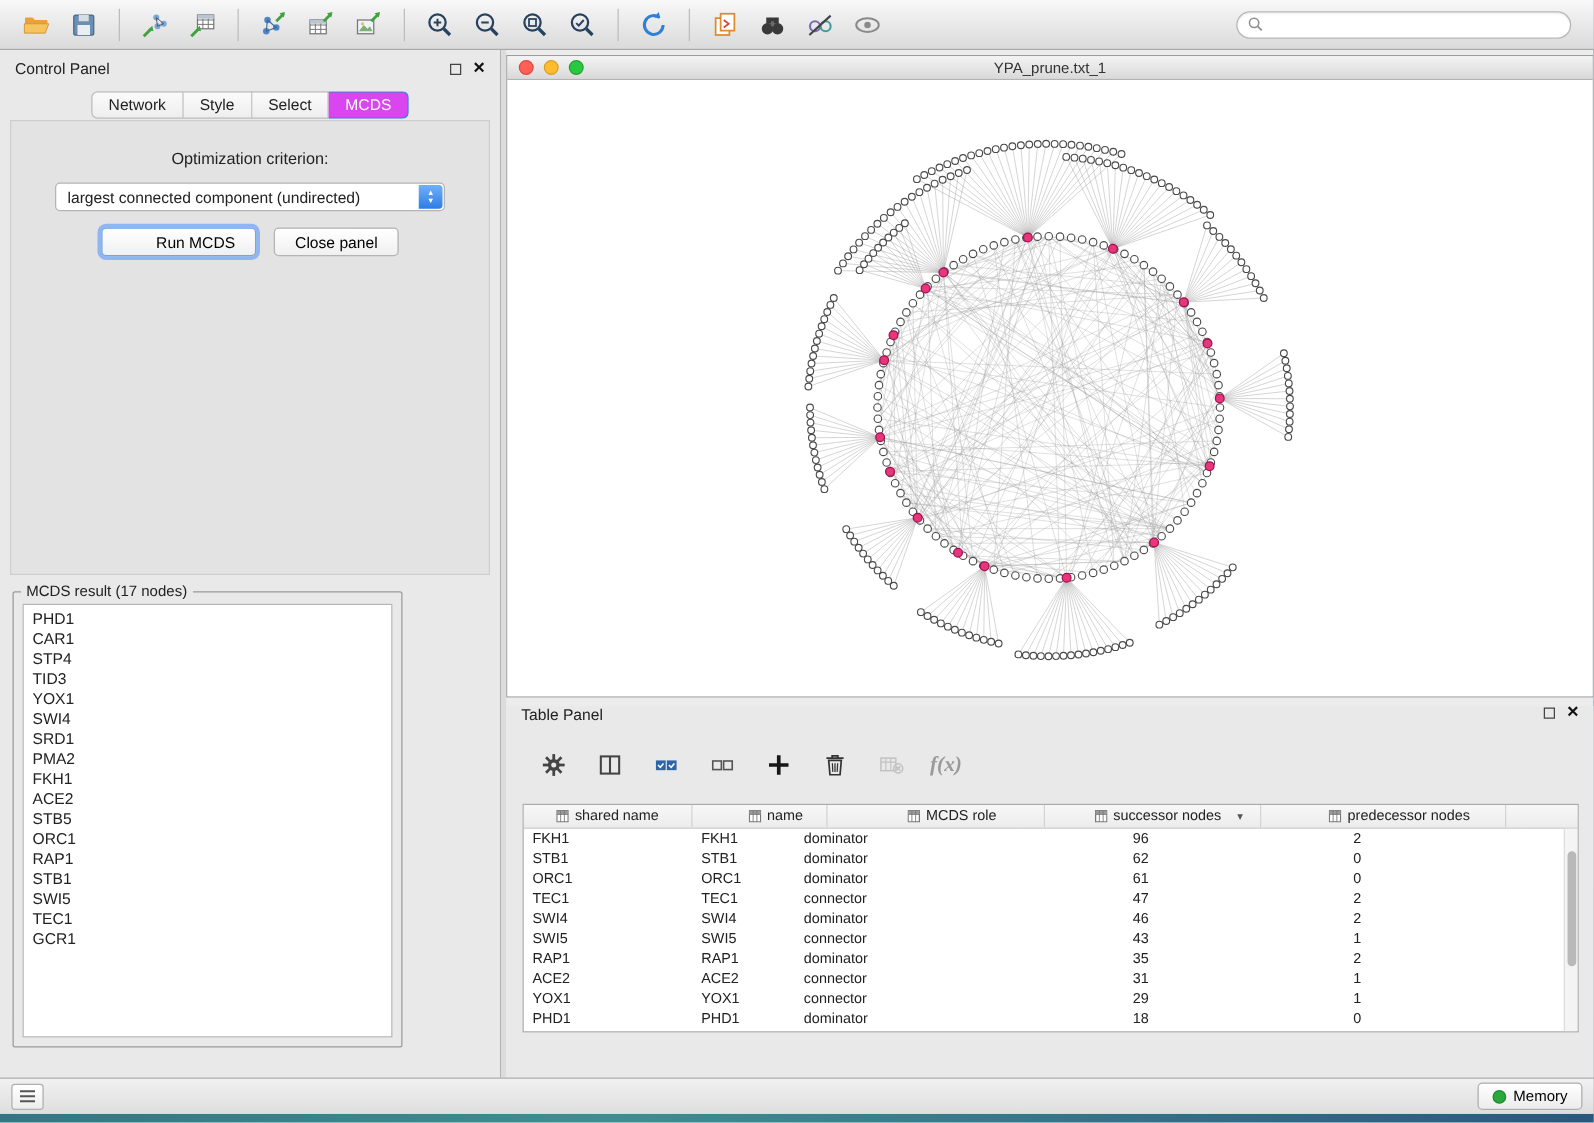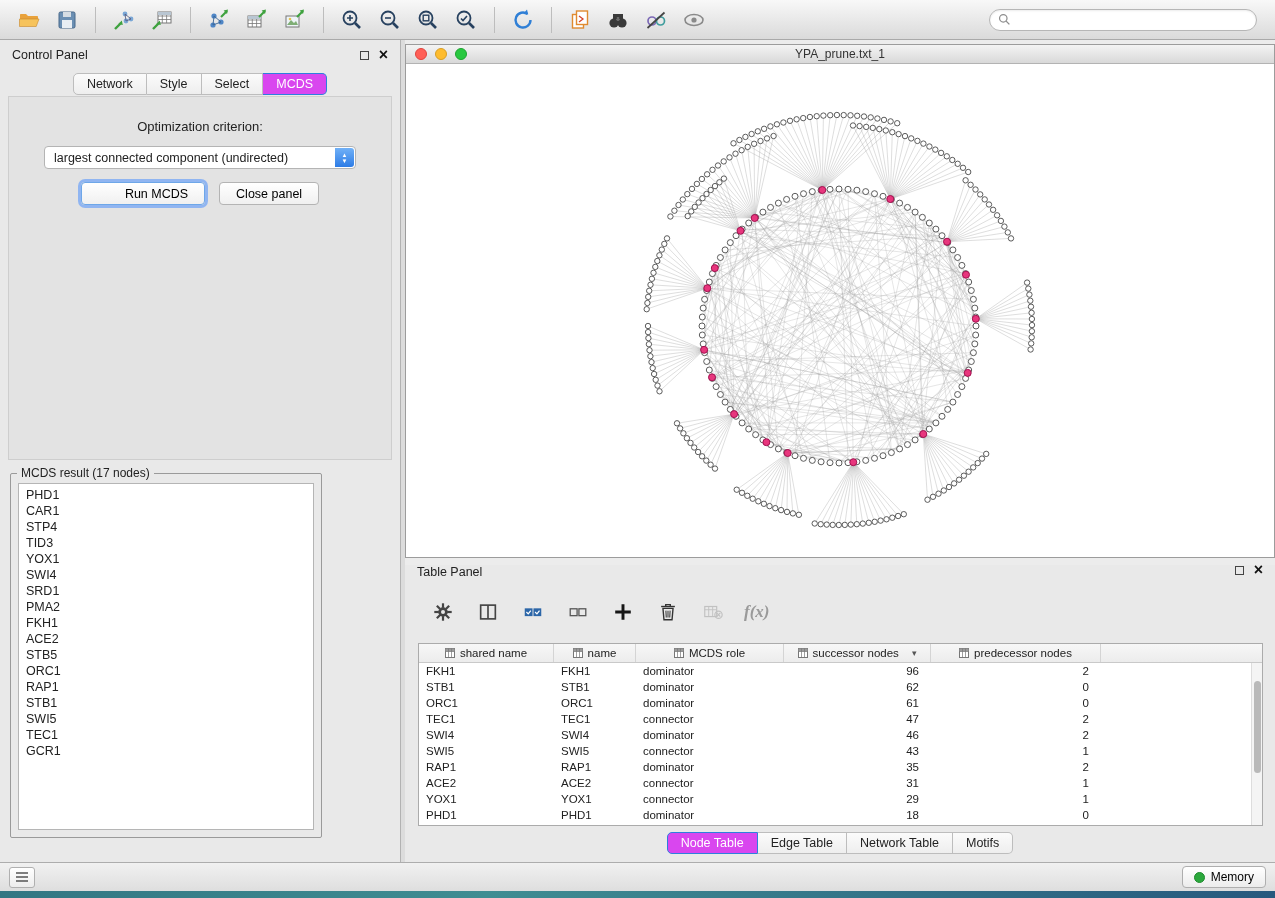--- a/index.html
+++ b/index.html
@@ -50,21 +50,21 @@
   .net-title{position:absolute;left:0;right:0;text-align:center;font-size:12px;color:#333;}
   .net-canvas{position:absolute;top:19px;left:0;right:0;bottom:0;background:#fff;overflow:hidden;}
 
   
   .table-panel{position:absolute;left:405px;top:565px;width:870px;height:297px;background:#e9e9e9;}
   .tp-header{height:22px;display:flex;align-items:flex-start;padding:0 12px;font-size:12.5px;}
   .tp-toolbar{position:absolute;top:22px;left:0;right:0;height:50px;display:flex;align-items:center;padding-left:24px;gap:17px;}
   .ttb{border:none;background:transparent;display:flex;align-items:center;justify-content:center;width:28px;height:28px;cursor:pointer;}
   .fx{font-family:"Liberation Serif",serif;font-style:italic;font-size:17px;color:#9a9a9a;cursor:default;font-weight:bold;}
   .tp-table{position:absolute;left:13px;right:12px;top:78px;bottom:36px;border:1px solid #ababab;background:#fff;overflow:hidden;}
-  .tp-thead{height:19px;background:linear-gradient(#f7f7f7,#ececec);border-bottom:1px solid #c9c9c9;display:grid;grid-template-columns:135px 82px 148px 147px 170px 1fr;}
+  .tp-thead{height:19px;background:linear-gradient(#f7f7f7,#ececec);border-bottom:1px solid #c9c9c9;display:grid;grid-template-columns:135px 82px 148px 147px 170px 1fr;gap:26px;}
   .th{display:flex;align-items:center;justify-content:center;gap:5px;border-right:1px solid #d4d4d4;font-size:11.5px;color:#222;cursor:pointer;overflow:hidden;white-space:nowrap;}
   .sort-arrow{font-size:9px;color:#555;margin-left:8px;}
   .tp-tbody{position:absolute;top:19px;left:0;right:11px;bottom:0;overflow:hidden;}
   .trow{display:grid;grid-template-columns:135px 82px 148px 147px 170px 1fr;height:16px;align-items:center;font-size:11.5px;}
   .c{overflow:hidden;white-space:nowrap;}
   .c.l{padding-left:7px;text-align:left;}
   .c.r{padding-right:12px;text-align:right;}
   .tp-scrollbar{position:absolute;right:0;top:19px;bottom:0;width:11px;background:#f4f4f4;border-left:1px solid #ddd;}
   .tp-thumb{position:absolute;left:2px;top:18px;width:7px;height:92px;border-radius:4px;background:#b9b9b9;cursor:grab;}
   .tp-tabs{position:absolute;bottom:8px;left:0;right:0;display:flex;justify-content:center;}
@@ -772,26 +772,20 @@
             <div class="c r">18</div>
             <div class="c r">0</div>
             <div class="c"></div>
           </div>
         </div>
       <div class="tp-scrollbar">
         <div class="tp-thumb"></div>
       </div>
     </div>
 
-    <div class="tp-tabs">
-      <div class="seg-tab seg-first seg-active">Node Table</div>
-      <div class="seg-tab">Edge Table</div>
-      <div class="seg-tab">Network Table</div>
-      <div class="seg-tab seg-last">Motifs</div>
-    </div>
   </div>
 
   <div class="statusbar">
     <button class="sb-list-btn">
       <svg width="14" height="12" viewBox="0 0 14 12">
           <path d="M1 2h12M1 6h12M1 10h12" stroke="#555" stroke-width="1.6"></path>
         </svg>
     </button>
     <button class="memory-btn">
       <span class="memory-dot"></span>

